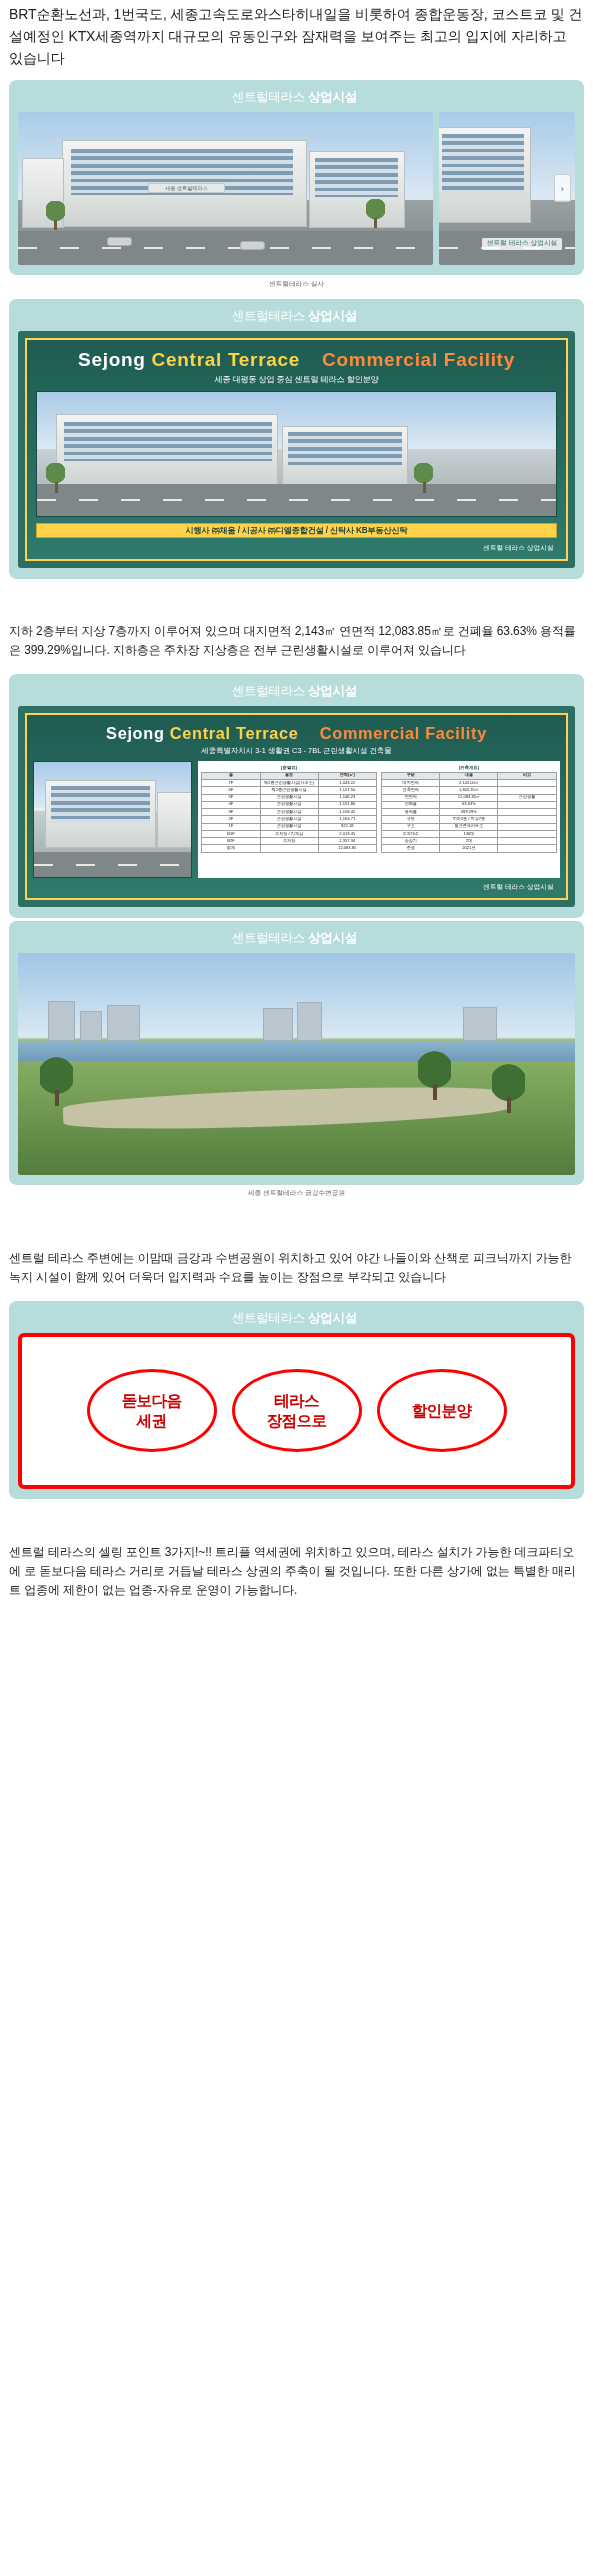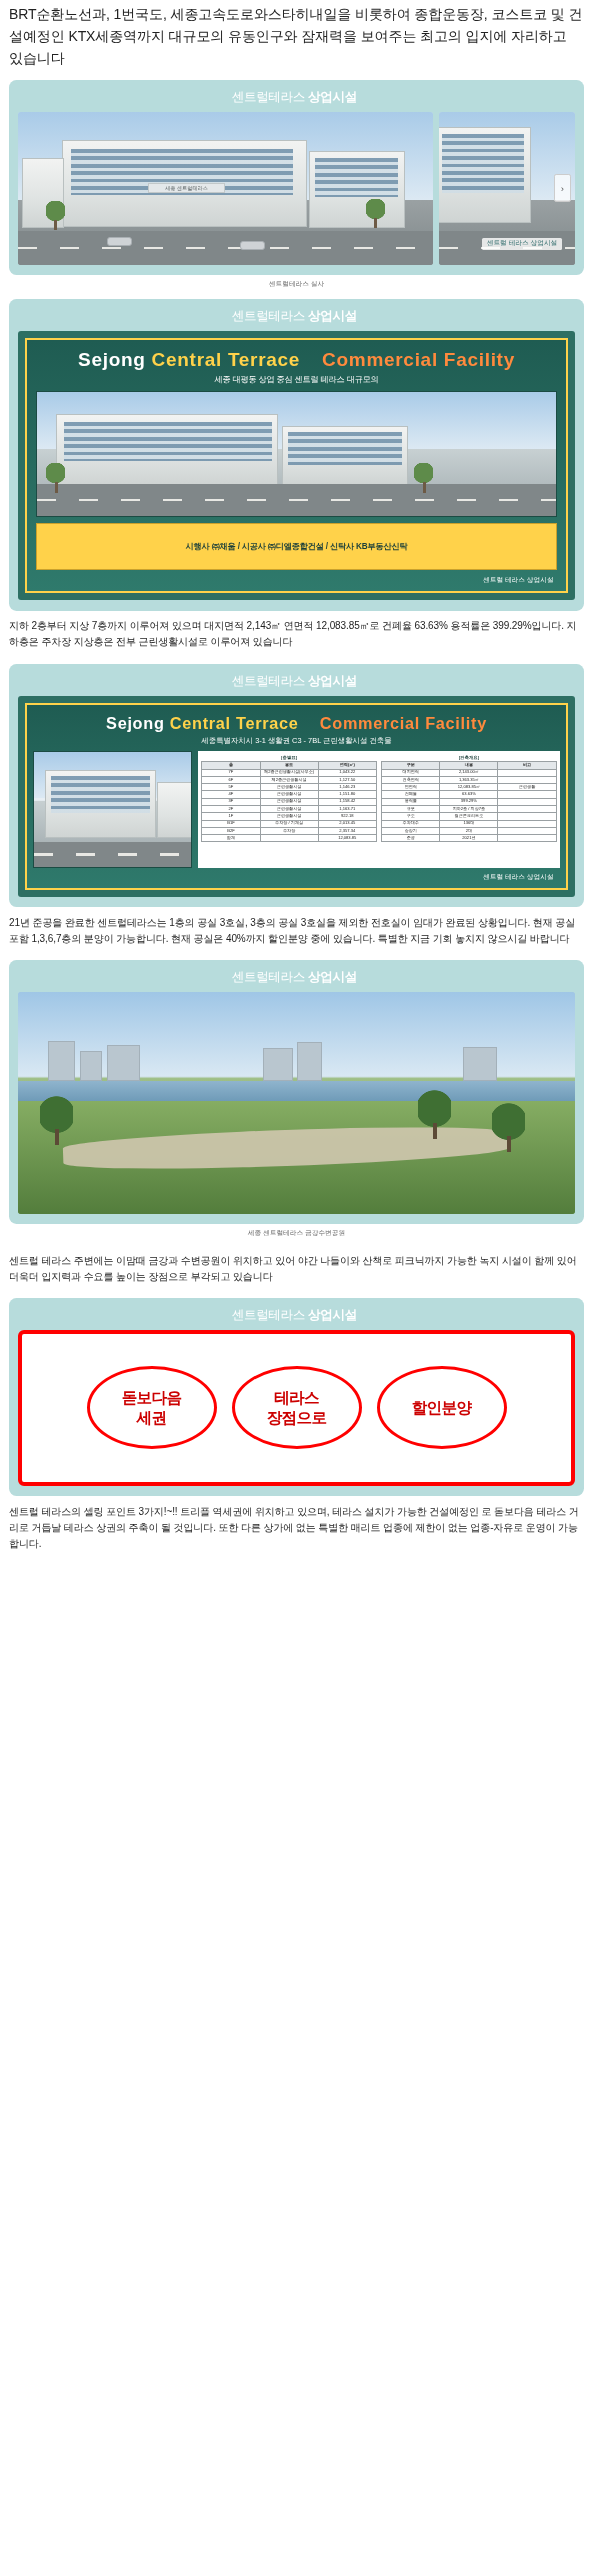--- a/index.html
+++ b/index.html
@@ -19,25 +19,26 @@
     background: #ffffff;
   }
   .intro-text {
     font-size: 14px;
     color: #222222;
     line-height: 1.55;
     padding: 4.4px 9px 7.4px 9px;
     letter-spacing: -0.1px;
   }
   .body-text {
-    font-size: 10px;
+    font-size: 12px;
     color: #222222;
     line-height: 1.6;
     padding: 7.4px 9px 10.4px 9px;
     letter-spacing: -0.1px;
+    margin-top: 36px;
   }
   .caption {
     text-align: center;
     font-size: 6.7px;
     color: #666666;
     padding: 4.4px 0 7.4px 0;
   }
 
   
   .section {
@@ -187,21 +188,21 @@
     overflow: hidden;
   }
   .poster-strip {
     margin: 6px 3px 1.5px 3px;
     background: #ffd24a;
     border: 0.7px solid #caa12c;
     color: #1c3f3a;
     font-size: 8.2px;
     font-weight: bold;
     text-align: center;
-    padding: 17px 0;
+    padding: 1px 0;
     letter-spacing: -0.2px;
   }
   .poster-footer {
     text-align: right;
     color: #ffffff;
     font-size: 6.7px;
     padding: 4.4px 6px 0 0;
   }
 
   
@@ -362,21 +363,21 @@
       <span class="tl-light">센트럴테라스</span>
       <span class="tl-bold">상업시설</span>
     </div>
     <div class="poster">
       <div class="poster-inner">
         <div class="poster-title">
           <span class="w">Sejong</span>
           <span class="y">Central Terrace</span>
           <span class="o">Commercial Facility</span>
         </div>
-        <div class="poster-sub">세종 대평동 상업 중심 센트럴 테라스 대규모의</div>
+        <div class="poster-sub">세종 대평동 상업 중심 센트럴 테라스 할인분양</div>
         <div class="poster-render">
           <div class="ph-sky" style="height:46%"></div>
           <div class="ph-block" style="left:19px; top:22px; width:222px; height:71px;"></div>
           <div class="ph-win" style="left:27px; top:30px; width:208px; height:39px;"></div>
           <div class="ph-block" style="left:245px; top:34px; width:126px; height:59px;"></div>
           <div class="ph-win" style="left:251px; top:40px; width:114px; height:33px;"></div>
           <div class="ph-road" style="height:26%"></div>
           <div class="ph-tree" style="left:9px; top:71px;"></div>
           <div class="ph-tree" style="left:377px; top:71px;"></div>
         </div>
@@ -536,21 +537,20 @@
                     </tr>
                 </tbody>
               </table>
             </div>
           </div>
         </div>
         <div class="poster-footer">센트럴 테라스 상업시설</div>
       </div>
     </div>
   </div>
-  <div class="body-text">21년 준공을 완료한 센트럴테라스는 1층의 공실 3호실, 3층의 공실 3호실을 제외한 전호실이 임대가 완료된 상황입니다. 현재 공실 포함 1,3,6,7층의 분양이 가능합니다. 현재 공실은 40%까지 할인분양 중에 있습니다. 특별한 지금 기회 놓치지 않으시길 바랍니다</div>
 
   <div class="section">
     <div class="section-title">
       <span class="tl-light">센트럴테라스</span>
       <span class="tl-bold">상업시설</span>
     </div>
     <div class="park">
       <div class="park-sky"></div>
       <div class="park-city">
         <div class="park-bd" style="left:30px; width:27px; height:40px;"></div>
@@ -577,16 +577,16 @@
       <span class="tl-bold">상업시설</span>
     </div>
     <div class="points">
       <div class="point-oval" style="white-space:pre-line">돋보다음
 세권</div>
       <div class="point-oval" style="white-space:pre-line">테라스
 장점으로</div>
       <div class="point-oval" style="white-space:pre-line">할인분양</div>
     </div>
   </div>
-  <div class="body-text">센트럴 테라스의 셀링 포인트 3가지!~!! 트리플 역세권에 위치하고 있으며, 테라스 설치가 가능한 건설예정인 로 돋보다음 테라스 거리로 거듭날 테라스 상권의 주축이 될 것입니다. 또한 다른 상가에 없는 특별한 매리트 업종에 제한이 없는 업종-자유로 운영이 가능합니다.</div>
+  <div class="body-text">센트럴 테라스의 셀링 포인트 3가지!~!! 트리플 역세권에 위치하고 있으며, 테라스 설치가 가능한 데크파티오에 로 돋보다음 테라스 거리로 거듭날 테라스 상권의 주축이 될 것입니다. 또한 다른 상가에 없는 특별한 매리트 업종에 제한이 없는 업종-자유로 운영이 가능합니다.</div>
 
 </div>
 
 
 </body></html>

